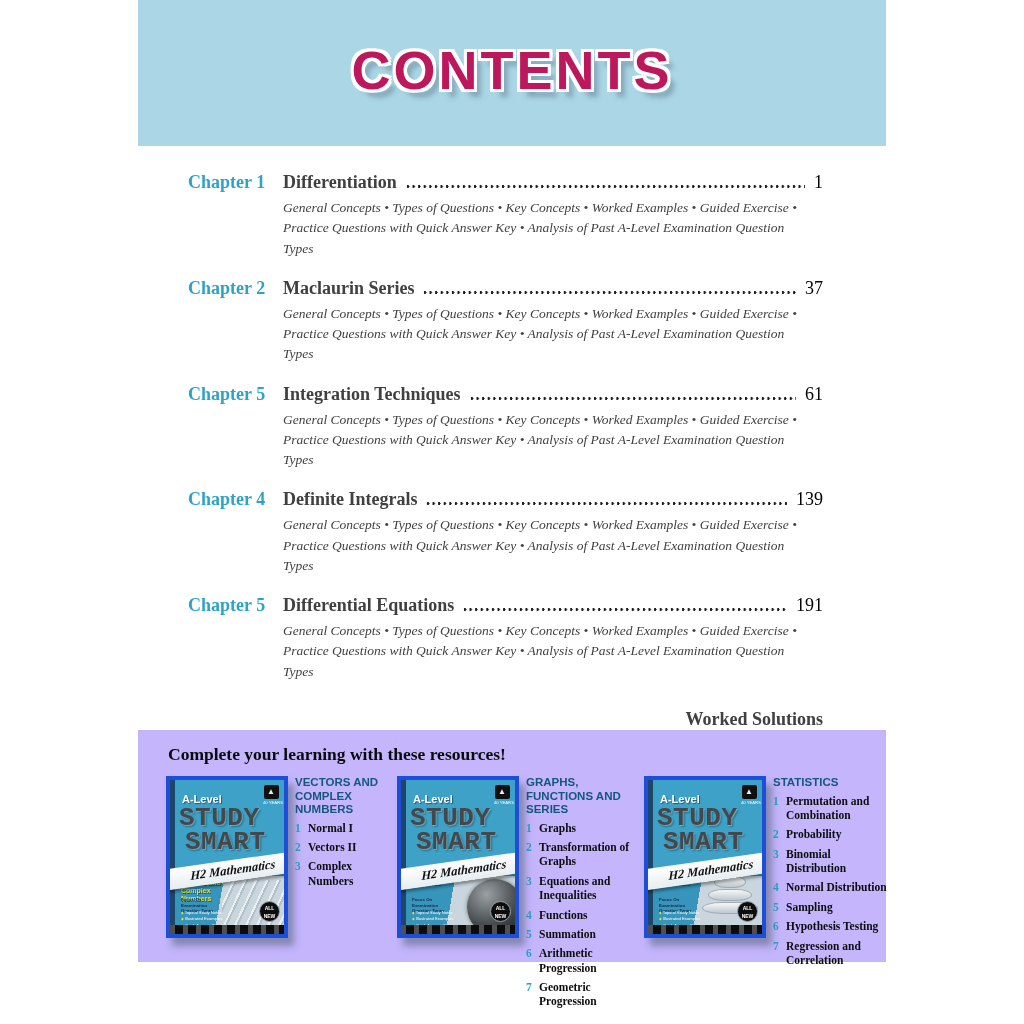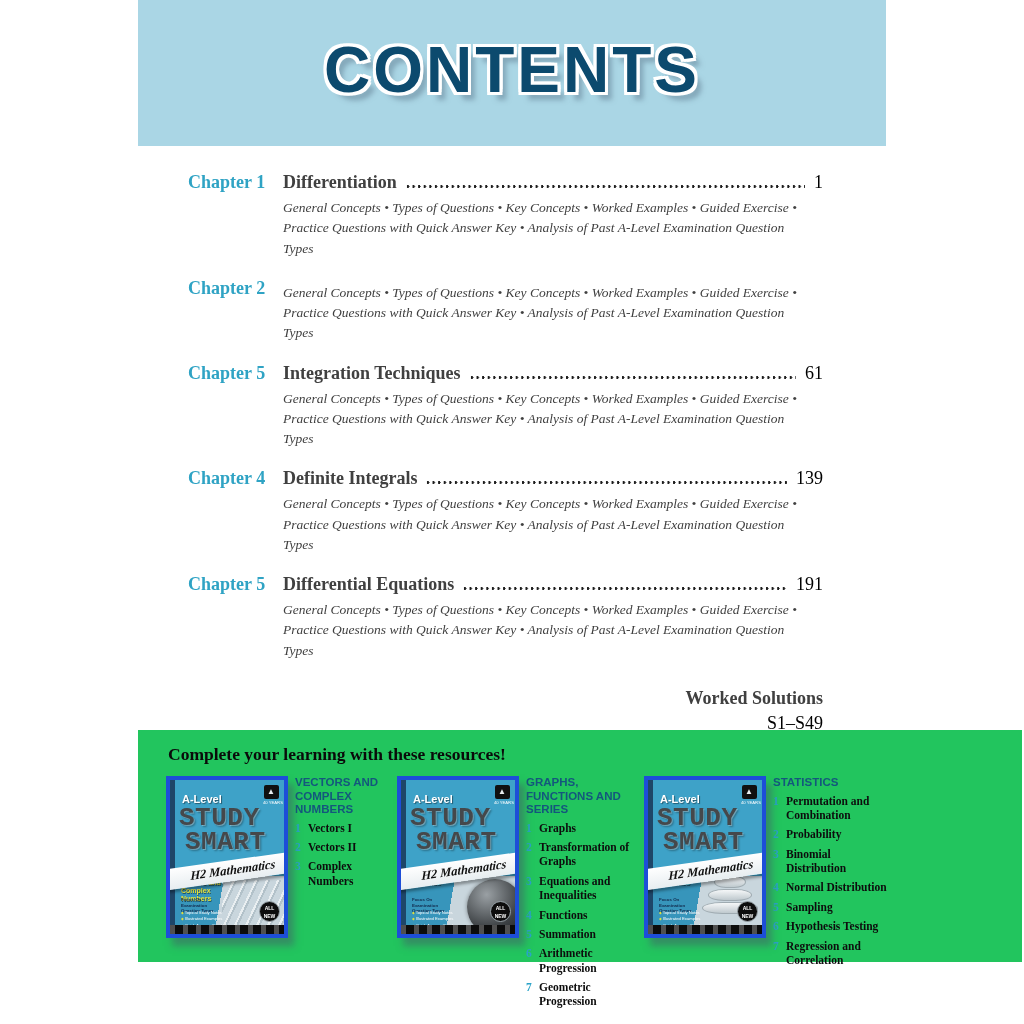--- a/index.html
+++ b/index.html
@@ -5,22 +5,22 @@
   html,body{margin:0;padding:0;}
   body{
     width:1024px;height:1024px;background:#ffffff;position:relative;
     font-family:"Liberation Serif", serif;
     -webkit-font-smoothing:antialiased;
   }
   
   .band{position:absolute;left:138px;top:0;width:748px;height:146px;background:#aad6e5;}
   .band h1{
     margin:0;text-align:center;line-height:140px;
-    font-family:"Liberation Sans", sans-serif;font-weight:900;font-size:64px;letter-spacing:3px;
-    color:#0c4a6e;
+    font-family:"Liberation Sans", sans-serif;font-weight:900;font-size:54px;letter-spacing:3px;
+    color:#be185d;
     text-shadow:
       -3px -3px 0 #fff, 3px -3px 0 #fff, -3px 3px 0 #fff, 3px 3px 0 #fff,
       0 -3px 0 #fff, 0 3px 0 #fff, -3px 0 0 #fff, 3px 0 0 #fff,
       7px 8px 5px rgba(100,130,150,.55);
   }
   
   .toc{position:absolute;left:138px;top:172px;width:685px;}
   .row{display:flex;margin-bottom:19px;}
   .lbl{width:95px;margin-left:50px;flex-shrink:0;font-weight:700;font-size:18px;color:#2fa3c4;}
   .rbody{flex:1;min-width:0;}
@@ -29,21 +29,21 @@
   .leader{
     flex:1;height:5px;margin:0 9px 4px 9px;
     background-image:radial-gradient(circle at 2px 2.5px, #1c1c1c 1.15px, transparent 1.5px);
     background-size:5.6px 5px;background-repeat:repeat-x;background-position:left bottom;
   }
   .pnum{font-size:18px;color:#000;white-space:nowrap;}
   .desc{margin:5px 0 0;font-style:italic;font-size:13.5px;line-height:1.5;color:#404040;max-width:524px;}
   .ws{display:flex;align-items:flex-end;margin:27px 0 0 50px;flex-direction:column;}
   .ws .ctitle{font-size:18px;}
   
-  .resources{position:absolute;left:138px;top:730px;width:884px;height:232px;background:#22c55e;}
+  .resources{position:absolute;left:138px;top:730px;width:748px;height:232px;background:#c4b5fd;}
   .resources h2{margin:14px 0 0 30px;font-size:17.5px;font-weight:700;color:#0a0a0a;}
   .books{display:flex;margin:11px 0 0 28px;}
   .book{display:flex;margin-right:10px;}
   .btoc{margin-left:7px;}
   .btoc h3{margin:0 0 4px;font-family:"Liberation Sans", sans-serif;font-weight:700;font-size:11.5px;line-height:1.18;color:#14577d;}
   .btoc ol{list-style:none;margin:0;padding:0;counter-reset:item;}
   .btoc li{counter-increment:item;display:flex;margin-bottom:5px;font-size:11.5px;font-weight:700;line-height:1.25;color:#0d0d0d;}
   .btoc li::before{content:counter(item);color:#2aa3c8;width:13px;flex-shrink:0;font-weight:700;}
   .b1 .btoc{width:92px;}
   .b2 .btoc{width:108px;}
@@ -117,20 +117,25 @@
         <span class="leader"></span>
         <span class="pnum">1</span>
       </div>
       <p class="desc">General Concepts • Types of Questions • Key Concepts • Worked Examples • Guided Exercise • Practice Questions with Quick Answer Key • Analysis of Past A-Level Examination Question Types</p>
     </div>
   </div>
 
   <div class="row">
     <span class="lbl">Chapter 2</span>
     <div class="rbody">
+      <div class="titleline">
+        <span class="ctitle">Maclaurin Series</span>
+        <span class="leader"></span>
+        <span class="pnum">37</span>
+      </div>
       <p class="desc">General Concepts • Types of Questions • Key Concepts • Worked Examples • Guided Exercise • Practice Questions with Quick Answer Key • Analysis of Past A-Level Examination Question Types</p>
     </div>
   </div>
 
   <div class="row">
     <span class="lbl">Chapter 5</span>
     <div class="rbody">
       <div class="titleline">
         <span class="ctitle">Integration Techniques</span>
         <span class="leader"></span>
@@ -205,21 +210,21 @@
           </span>
         </div>
         <div class="ribbon">
           <span>H2 Mathematics</span>
         </div>
         <div class="bar"></div>
       </div>
       <div class="btoc">
         <h3>VECTORS AND COMPLEX NUMBERS</h3>
         <ol>
-          <li>Vectors I</li>
+          <li>Normal I</li>
           <li>Vectors II</li>
           <li>Complex Numbers</li>
         </ol>
       </div>
     </div>
 
     <div class="book b2">
       <div class="cover">
         <span class="spine"></span>
         <span class="alevel">A-Level</span>

